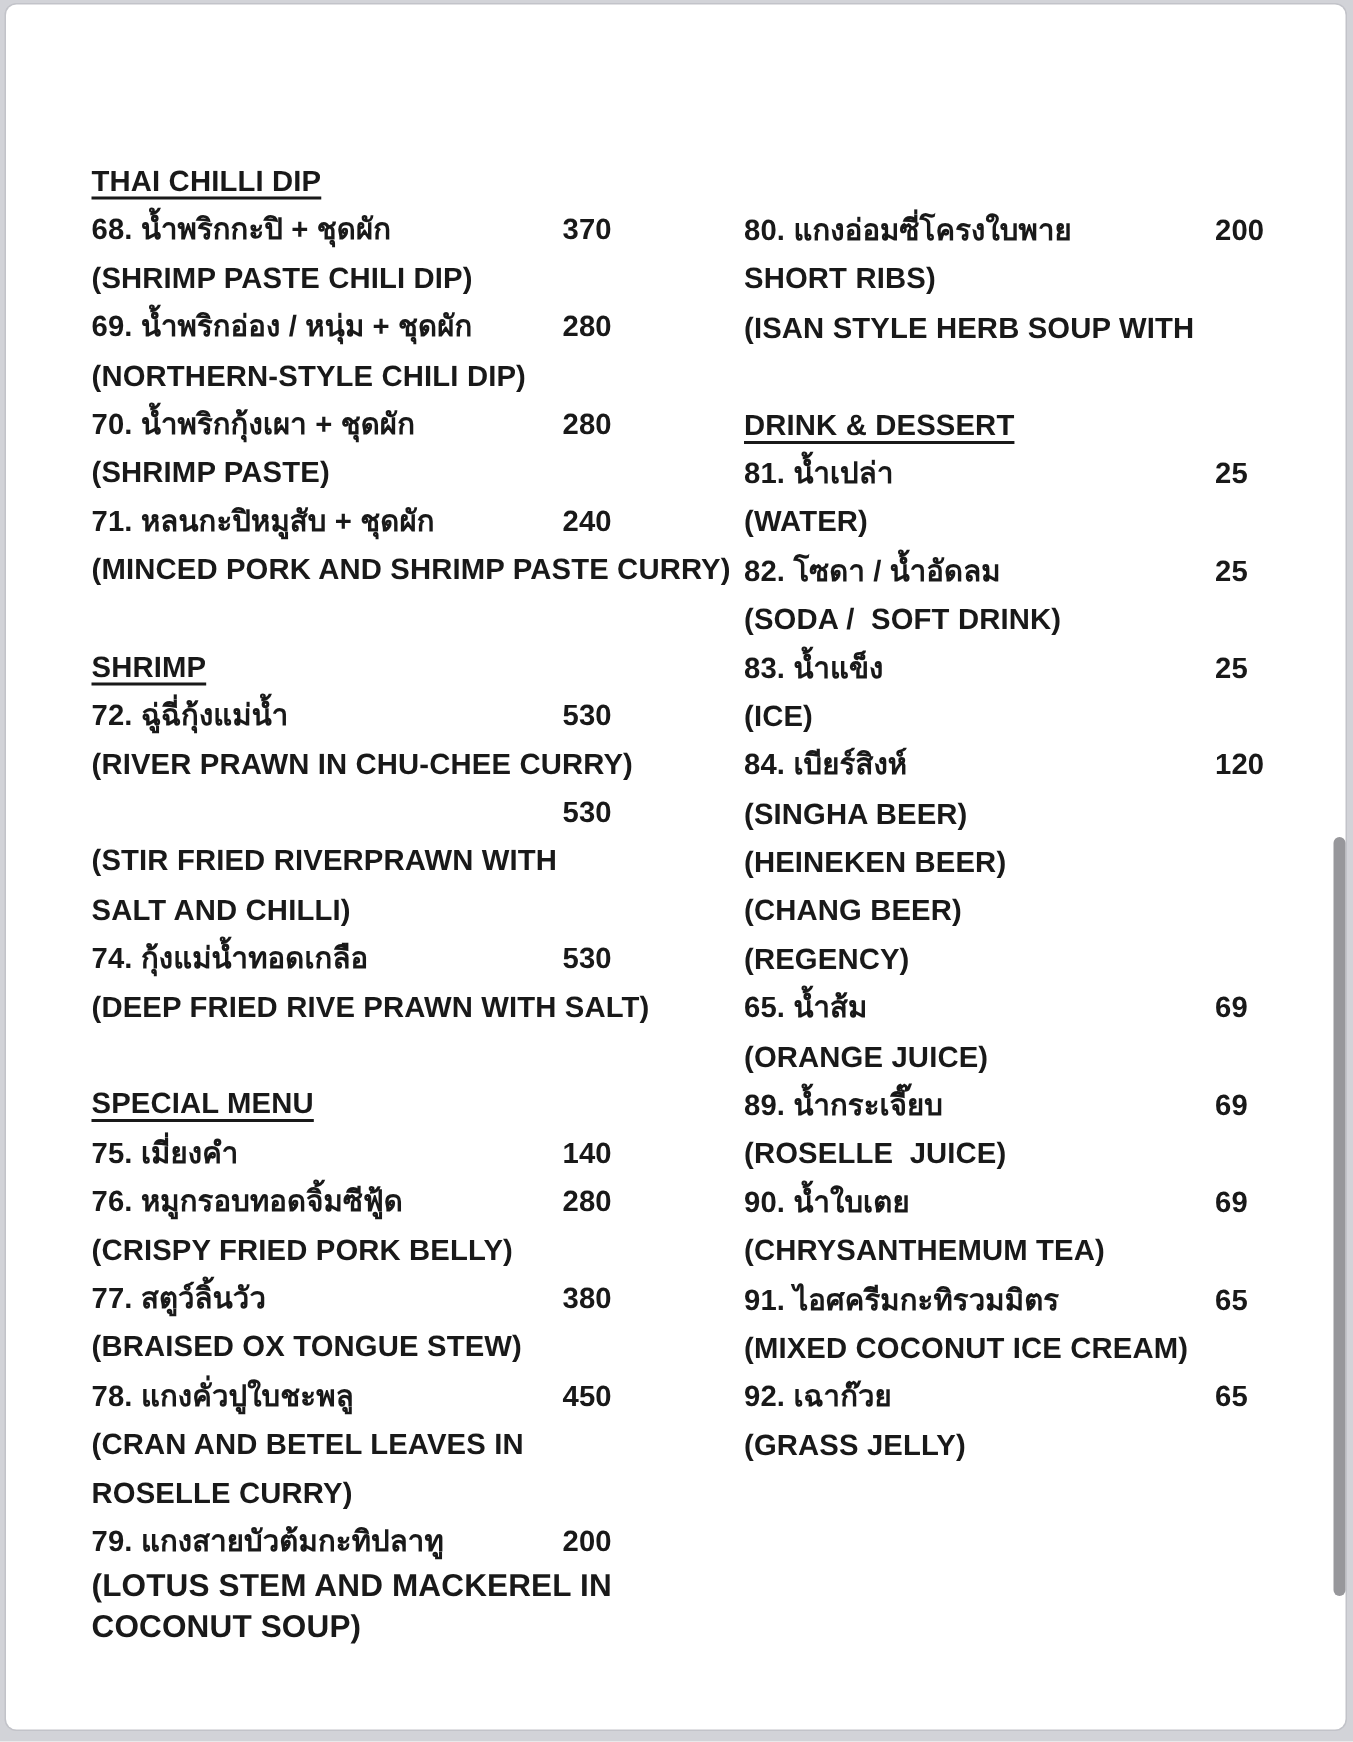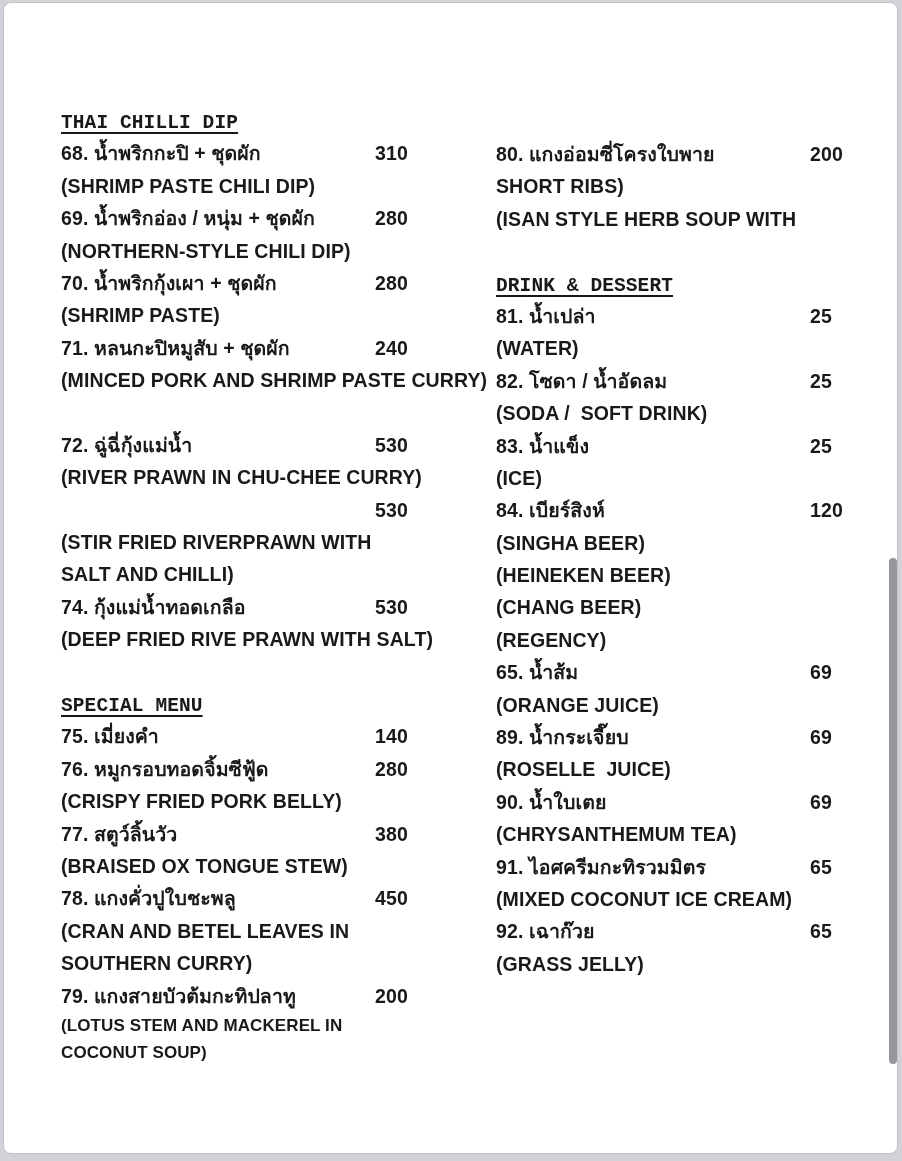--- a/index.html
+++ b/index.html
@@ -22,65 +22,65 @@
     box-shadow:0 0 0 1px rgba(120,120,135,0.18);
   }
   .col{position:absolute;width:410px;}
   #col-left{left:57px;top:102px;}
   #col-right{left:492px;top:135px;}
   .line{
     position:relative;height:32.4px;line-height:32.4px;
     font-weight:700;font-size:19.5px;white-space:pre;
     letter-spacing:0.1px;
   }
-  .line.small{height:27px;line-height:27px;font-size:17px;}
+  .line.small{height:27px;line-height:27px;font-size:21px;}
   .line.header span{
     text-decoration:underline;
     text-decoration-thickness:2px;
     text-underline-offset:4px;
-    font-family:Liberation Mono, monospace;
   }
   .line .price{position:absolute;left:314px;top:0;}
   .scroll-thumb{
     position:absolute;left:889px;top:558px;width:8px;height:506px;
     border-radius:4px;background:var(--thumb);
   }
 </style>
 </head>
 <body>
 
 <div class="page">
   <div class="col" id="col-left">
       <div class="line header"><span>THAI CHILLI DIP</span></div>
-      <div class="line item"><span>68. น้ำพริกกะปิ + ชุดผัก</span><span class="price">310</span></div>
+      <div class="line item"><span>68. น้ำพริกกะปิ + ชุดผัก</span><span class="price">370</span></div>
       <div class="line desc"><span>(SHRIMP PASTE CHILI DIP)</span></div>
       <div class="line item"><span>69. น้ำพริกอ่อง / หนุ่ม + ชุดผัก</span><span class="price">280</span></div>
       <div class="line desc"><span>(NORTHERN-STYLE CHILI DIP)</span></div>
       <div class="line item"><span>70. น้ำพริกกุ้งเผา + ชุดผัก</span><span class="price">280</span></div>
       <div class="line desc"><span>(SHRIMP PASTE)</span></div>
       <div class="line item"><span>71. หลนกะปิหมูสับ + ชุดผัก</span><span class="price">240</span></div>
       <div class="line desc"><span>(MINCED PORK AND SHRIMP PASTE CURRY)</span></div>
       <div class="line spacer"></div>
+      <div class="line header"><span>SHRIMP</span></div>
       <div class="line item"><span>72. ฉู่ฉี่กุ้งแม่น้ำ</span><span class="price">530</span></div>
       <div class="line desc"><span>(RIVER PRAWN IN CHU-CHEE CURRY)</span></div>
       <div class="line item"><span class="price">530</span></div>
       <div class="line desc"><span>(STIR FRIED RIVERPRAWN WITH</span></div>
       <div class="line desc"><span>SALT AND CHILLI)</span></div>
       <div class="line item"><span>74. กุ้งแม่น้ำทอดเกลือ</span><span class="price">530</span></div>
       <div class="line desc"><span>(DEEP FRIED RIVE PRAWN WITH SALT)</span></div>
       <div class="line spacer"></div>
       <div class="line header"><span>SPECIAL MENU</span></div>
       <div class="line item"><span>75. เมี่ยงคำ</span><span class="price">140</span></div>
       <div class="line item"><span>76. หมูกรอบทอดจิ้มซีฟู้ด</span><span class="price">280</span></div>
       <div class="line desc"><span>(CRISPY FRIED PORK BELLY)</span></div>
       <div class="line item"><span>77. สตูว์ลิ้นวัว</span><span class="price">380</span></div>
       <div class="line desc"><span>(BRAISED OX TONGUE STEW)</span></div>
       <div class="line item"><span>78. แกงคั่วปูใบชะพลู</span><span class="price">450</span></div>
       <div class="line desc"><span>(CRAN AND BETEL LEAVES IN</span></div>
-      <div class="line desc"><span>SOUTHERN CURRY)</span></div>
+      <div class="line desc"><span>ROSELLE CURRY)</span></div>
       <div class="line item"><span>79. แกงสายบัวต้มกะทิปลาทู</span><span class="price">200</span></div>
       <div class="line desc small"><span>(LOTUS STEM AND MACKEREL IN</span></div>
       <div class="line desc small"><span>COCONUT SOUP)</span></div>
     </div>
   <div class="col" id="col-right">
       <div class="line item"><span>80. แกงอ่อมซี่โครงใบพาย</span><span class="price">200</span></div>
       <div class="line desc"><span>SHORT RIBS)</span></div>
       <div class="line desc"><span>(ISAN STYLE HERB SOUP WITH</span></div>
       <div class="line spacer"></div>
       <div class="line header"><span>DRINK &amp; DESSERT</span></div>

